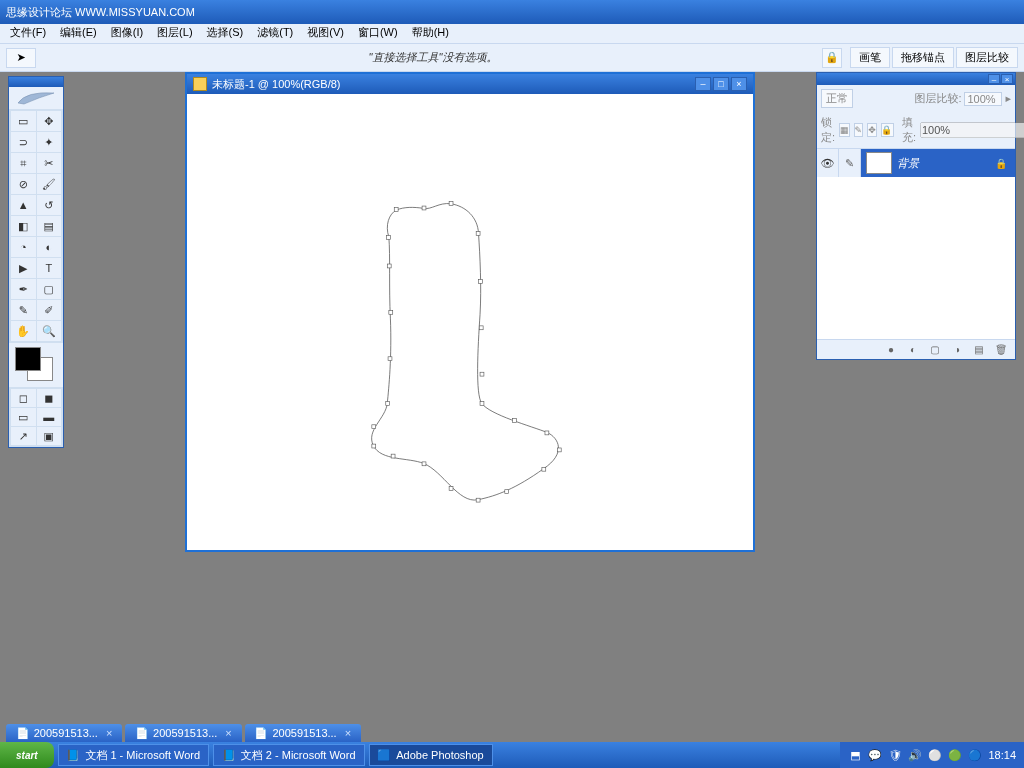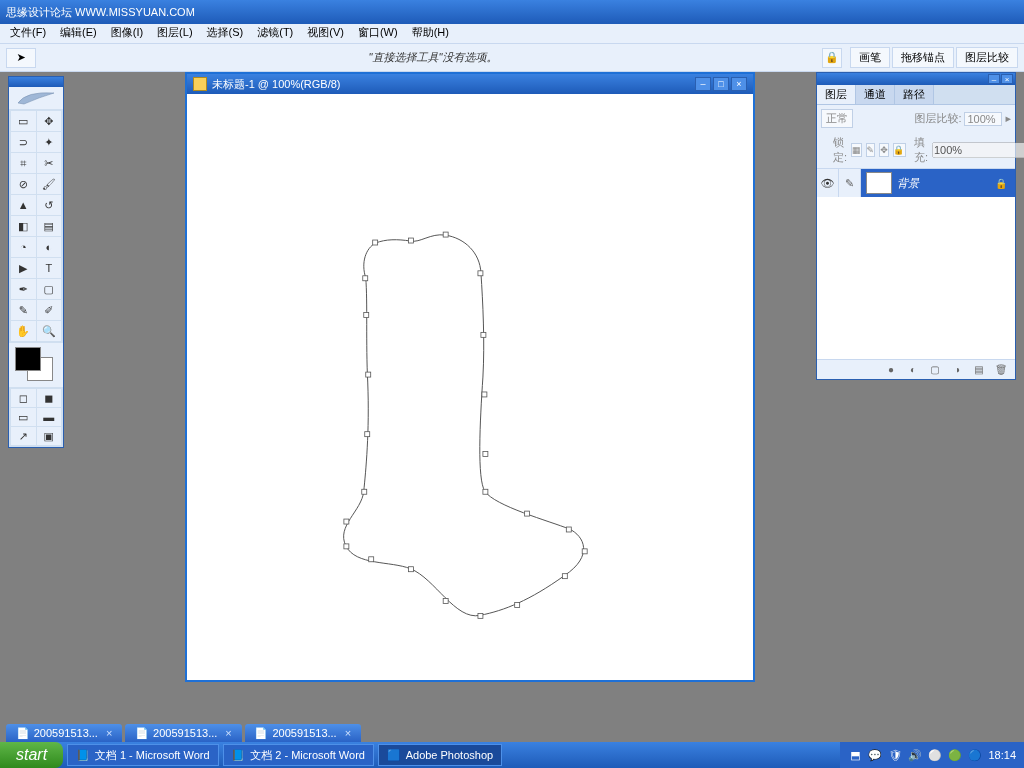--- a/index.html
+++ b/index.html
@@ -20,56 +20,56 @@
 .toolbox .tbtitle{height:10px;background:linear-gradient(#3a81e0,#1e5bb8);}
 .toolbox .feather{height:22px;display:flex;align-items:center;justify-content:center;}
 .toolbox .feather svg{width:40px;height:18px;}
 .toolbox .grid{display:grid;grid-template-columns:1fr 1fr;gap:1px;padding:2px;background:#d0dff0;}
 .toolbox .tool{height:20px;background:#e8f0fb;display:flex;align-items:center;justify-content:center;color:#333;}
 .toolbox .swatch{padding:4px;height:44px;position:relative;}
 .toolbox .fg{position:absolute;left:6px;top:4px;width:26px;height:24px;background:#000;border:1px solid #888;}
 .toolbox .bg{position:absolute;left:18px;top:14px;width:26px;height:24px;background:#fff;border:1px solid #888;}
 .toolbox .bottom{display:grid;grid-template-columns:1fr 1fr;gap:1px;padding:2px;background:#d0dff0;}
 .toolbox .bottom .tool{height:18px;}
-.doc{position:absolute;left:185px;top:0;width:570px;height:610px;border:2px solid #1e70d6;background:#14b8a6;}
+.doc{position:absolute;left:185px;top:0;width:570px;height:480px;border:2px solid #1e70d6;background:#14b8a6;}
 .doc .doctitle{height:20px;background:linear-gradient(#3a81e0,#1e5bb8);color:#fff;display:flex;align-items:center;padding:0 6px;font-size:11px;}
 .doc .doctitle .icon{width:14px;height:14px;background:#f7cf5a;margin-right:5px;border:1px solid #b08a1e;}
 .doc .doctitle .wbtns{margin-left:auto;display:flex;gap:2px;}
 .doc .doctitle .wbtn{width:16px;height:14px;background:#4e90e8;border:1px solid #2a5fb0;display:flex;align-items:center;justify-content:center;color:#fff;font-size:9px;}
 .doc .canvas{position:absolute;top:20px;left:0;right:0;bottom:0;background:#fff;}
 .doc .canvas svg{width:100%;height:100%;}
 .panels{position:absolute;right:8px;top:0;width:200px;}
 .panel{background:#e8f0fb;border:1px solid #2a5fb0;margin-bottom:4px;}
 .panel .phead{height:12px;background:linear-gradient(#3a81e0,#1e5bb8);display:flex;justify-content:flex-end;align-items:center;padding:0 2px;}
 .panel .phead .pbtn{width:12px;height:10px;background:#4e90e8;border:1px solid #2a5fb0;margin-left:1px;display:flex;align-items:center;justify-content:center;color:#fff;font-size:8px;}
 .panel .tabs{height:20px;display:flex;background:#d0dff0;border-bottom:1px solid #b0c6e4;}
 .panel .tabs .ptab{padding:2px 8px;background:#e8f0fb;border-right:1px solid #b0c6e4;}
 .panel .tabs .ptab.inactive{background:#c8d8ef;}
 .panel .controls{padding:4px;display:flex;align-items:center;gap:3px;font-size:11px;color:#888;}
 .panel .controls .sel{border:1px solid #c0d0e6;background:#f6f9fd;padding:1px 4px;color:#888;font-family:Liberation Mono, monospace;}
 .panel .controls input{width:38px;border:1px solid #c0d0e6;background:#f6f9fd;padding:0 2px;font-size:11px;color:#888;}
-.panel .lockrow{padding:3px 16px;display:flex;align-items:center;gap:4px;color:#888;font-size:11px;border-bottom:1px solid #c8d8ef;}
+.panel .lockrow{padding:3px 4px;display:flex;align-items:center;gap:4px;color:#888;font-size:11px;border-bottom:1px solid #c8d8ef;}
 .panel .lockrow .lk{width:14px;height:14px;border:1px solid #c0d0e6;background:#f6f9fd;display:flex;align-items:center;justify-content:center;font-size:9px;}
 .panel .layerlist{height:190px;background:#fff;overflow:hidden;}
 .panel .layer{height:28px;display:flex;align-items:center;background:#2a63c6;color:#fff;}
 .panel .layer .eye{width:22px;height:28px;background:#e8f0fb;border-right:1px solid #c8d8ef;display:flex;align-items:center;justify-content:center;color:#333;}
 .panel .layer .link{width:22px;height:28px;background:#e8f0fb;border-right:1px solid #c8d8ef;display:flex;align-items:center;justify-content:center;color:#666;}
 .panel .layer .thumb{width:26px;height:22px;background:#fff;border:1px solid #888;margin:0 5px;}
 .panel .layer .lname{flex:1;font-style:italic;}
 .panel .layer .lock{width:20px;color:#fff;font-size:10px;}
 .panel .pfoot{height:20px;background:#e8f0fb;border-top:1px solid #c8d8ef;display:flex;align-items:center;justify-content:flex-end;gap:6px;padding:0 6px;color:#666;}
 .panel .pfoot .fi{width:16px;height:14px;display:flex;align-items:center;justify-content:center;font-size:10px;}
 .tabsrow{position:absolute;left:0;right:0;bottom:26px;height:18px;background:#808080;display:flex;gap:3px;padding:0 6px;}
 .tabsrow .ftab{background:linear-gradient(#4e90e8,#2a63c6);color:#fff;padding:1px 10px;border-radius:3px 3px 0 0;display:flex;align-items:center;gap:4px;font-size:11px;}
 .tabsrow .ftab .x{margin-left:4px;color:#cde1ff;}
 .statusbar{position:absolute;left:0;right:0;bottom:8px;height:18px;background:#e8f0fb;border-top:1px solid #b0c6e4;display:flex;align-items:center;font-size:11px;color:#333;}
 .statusbar .cell{padding:0 8px;border-right:1px solid #c8d8ef;}
 .statusbar .hint{padding:0 8px;}
 .taskbar{position:absolute;left:0;right:0;bottom:0;height:26px;background:linear-gradient(#3a81e0,#1e5bb8);display:flex;align-items:center;color:#fff;}
-.taskbar .start{background:linear-gradient(#5fb648,#2f8a1c);height:26px;padding:0 16px;display:flex;align-items:center;font-style:italic;font-weight:normal;font-size:16px;border-radius:0 8px 8px 0;}
+.taskbar .start{background:linear-gradient(#5fb648,#2f8a1c);height:26px;padding:0 16px;display:flex;align-items:center;font-style:italic;font-weight:bold;font-size:10px;border-radius:0 8px 8px 0;}
 .taskbar .titem{height:22px;background:#2a63c6;border:1px solid #4e90e8;margin-left:4px;padding:0 8px;display:flex;align-items:center;gap:5px;font-size:11px;}
 .taskbar .titem.active{background:#1a4a9a;}
 .taskbar .tray{margin-left:auto;height:26px;background:#2a63c6;padding:0 8px;display:flex;align-items:center;gap:6px;font-size:11px;}
 .taskbar .tray .ti{width:14px;height:14px;display:flex;align-items:center;justify-content:center;}
 </style>
 </head>
 <body>
 
 <div class="titlebar">
   <span class="right">思缘设计论坛  WWW.MISSYUAN.COM</span>
@@ -187,25 +187,20 @@
       </svg>
     </div>
   </div>
 
   <div class="panels">
     <div class="panel">
       <div class="phead">
         <div class="pbtn">–</div>
         <div class="pbtn">×</div>
       </div>
-      <div class="tabs">
-        <div class="ptab">图层</div>
-        <div class="ptab inactive">通道</div>
-        <div class="ptab inactive">路径</div>
-      </div>
       <div class="controls">
         <span class="sel">正常</span>
         <span style="flex:1"></span>
         <span>图层比较:</span>
         <input disabled="" value="100%" style="">
         <span>▸</span>
       </div>
       <div class="lockrow">
         <span>锁定:</span>
         <div class="lk">▦</div>

